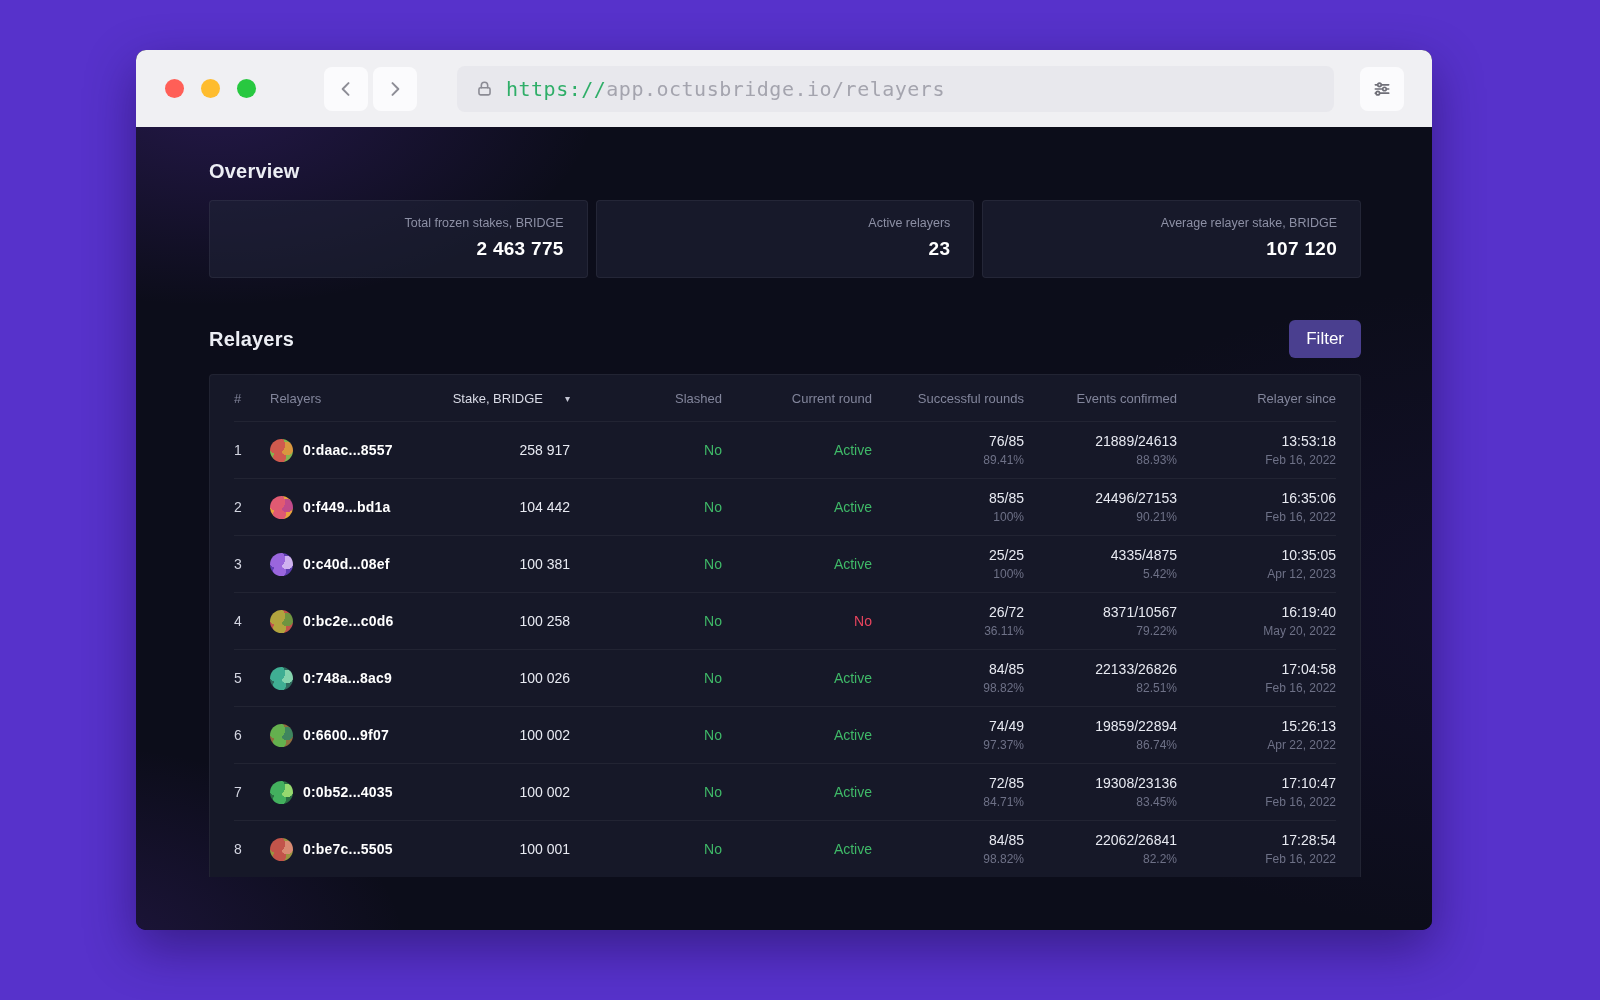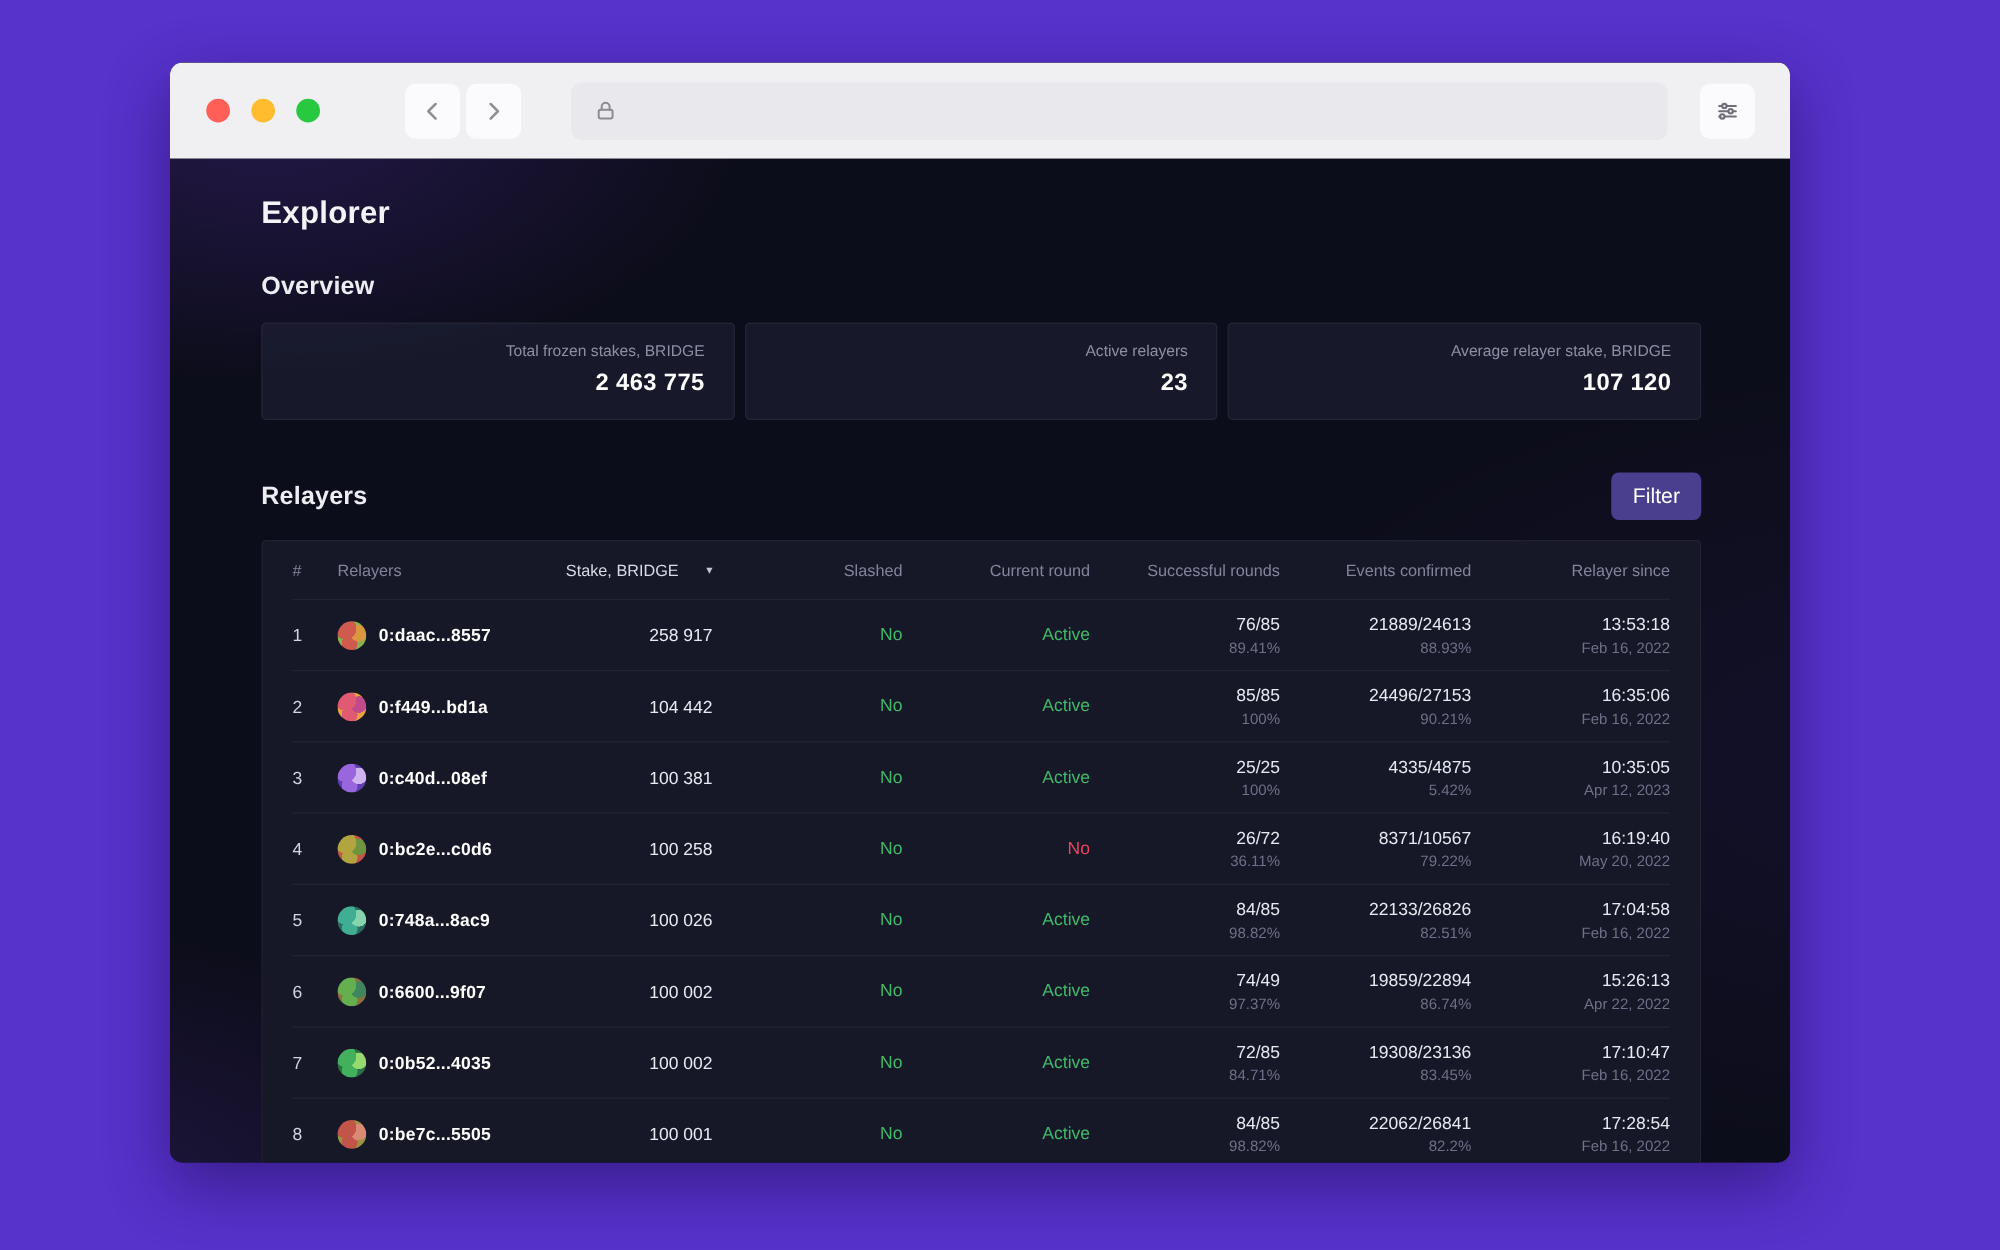--- a/index.html
+++ b/index.html
@@ -184,35 +184,35 @@
         <svg width="20" height="20" viewBox="0 0 24 24" fill="none" stroke="#8e8e97" stroke-width="2.4" stroke-linecap="round" stroke-linejoin="round">
             <path d="M9 5 L16 12 L9 19"></path>
           </svg>
       </button>
     </div>
     <div class="url-bar">
       <svg width="19" height="19" viewBox="0 0 24 24" fill="none" stroke="#8b8b94" stroke-width="2" stroke-linecap="round">
           <rect x="5" y="11" width="14" height="9" rx="2"></rect>
           <path d="M8 11 V8 a4 4 0 0 1 8 0 v3"></path>
         </svg>
+      <div class="url-text"><span class="url-scheme">https://</span><span class="url-rest">app.octusbridge.io/relayers</span></div>
     </div>
     <button class="tune-btn">
       <svg width="20" height="20" viewBox="0 0 24 24" fill="none" stroke="#6f6f78" stroke-width="2" stroke-linecap="round">
           <path d="M4 7 H20"></path>
           <circle cx="9" cy="7" r="2.1" fill="#f0f0f3"></circle>
           <path d="M4 12 H20"></path>
           <circle cx="15" cy="12" r="2.1" fill="#f0f0f3"></circle>
           <path d="M4 17 H20"></path>
           <circle cx="7" cy="17" r="2.1" fill="#f0f0f3"></circle>
         </svg>
     </button>
   </div>
 
   <div class="page">
-    <h1 class="page-title">Explorer</h1>
 
     <h2 class="section-heading overview-heading">Overview</h2>
 
     <div class="cards">
       <div class="card">
         <div class="card-label">Total frozen stakes, BRIDGE</div>
         <div class="card-value">2 463 775</div>
       </div>
       <div class="card">
         <div class="card-label">Active relayers</div>

